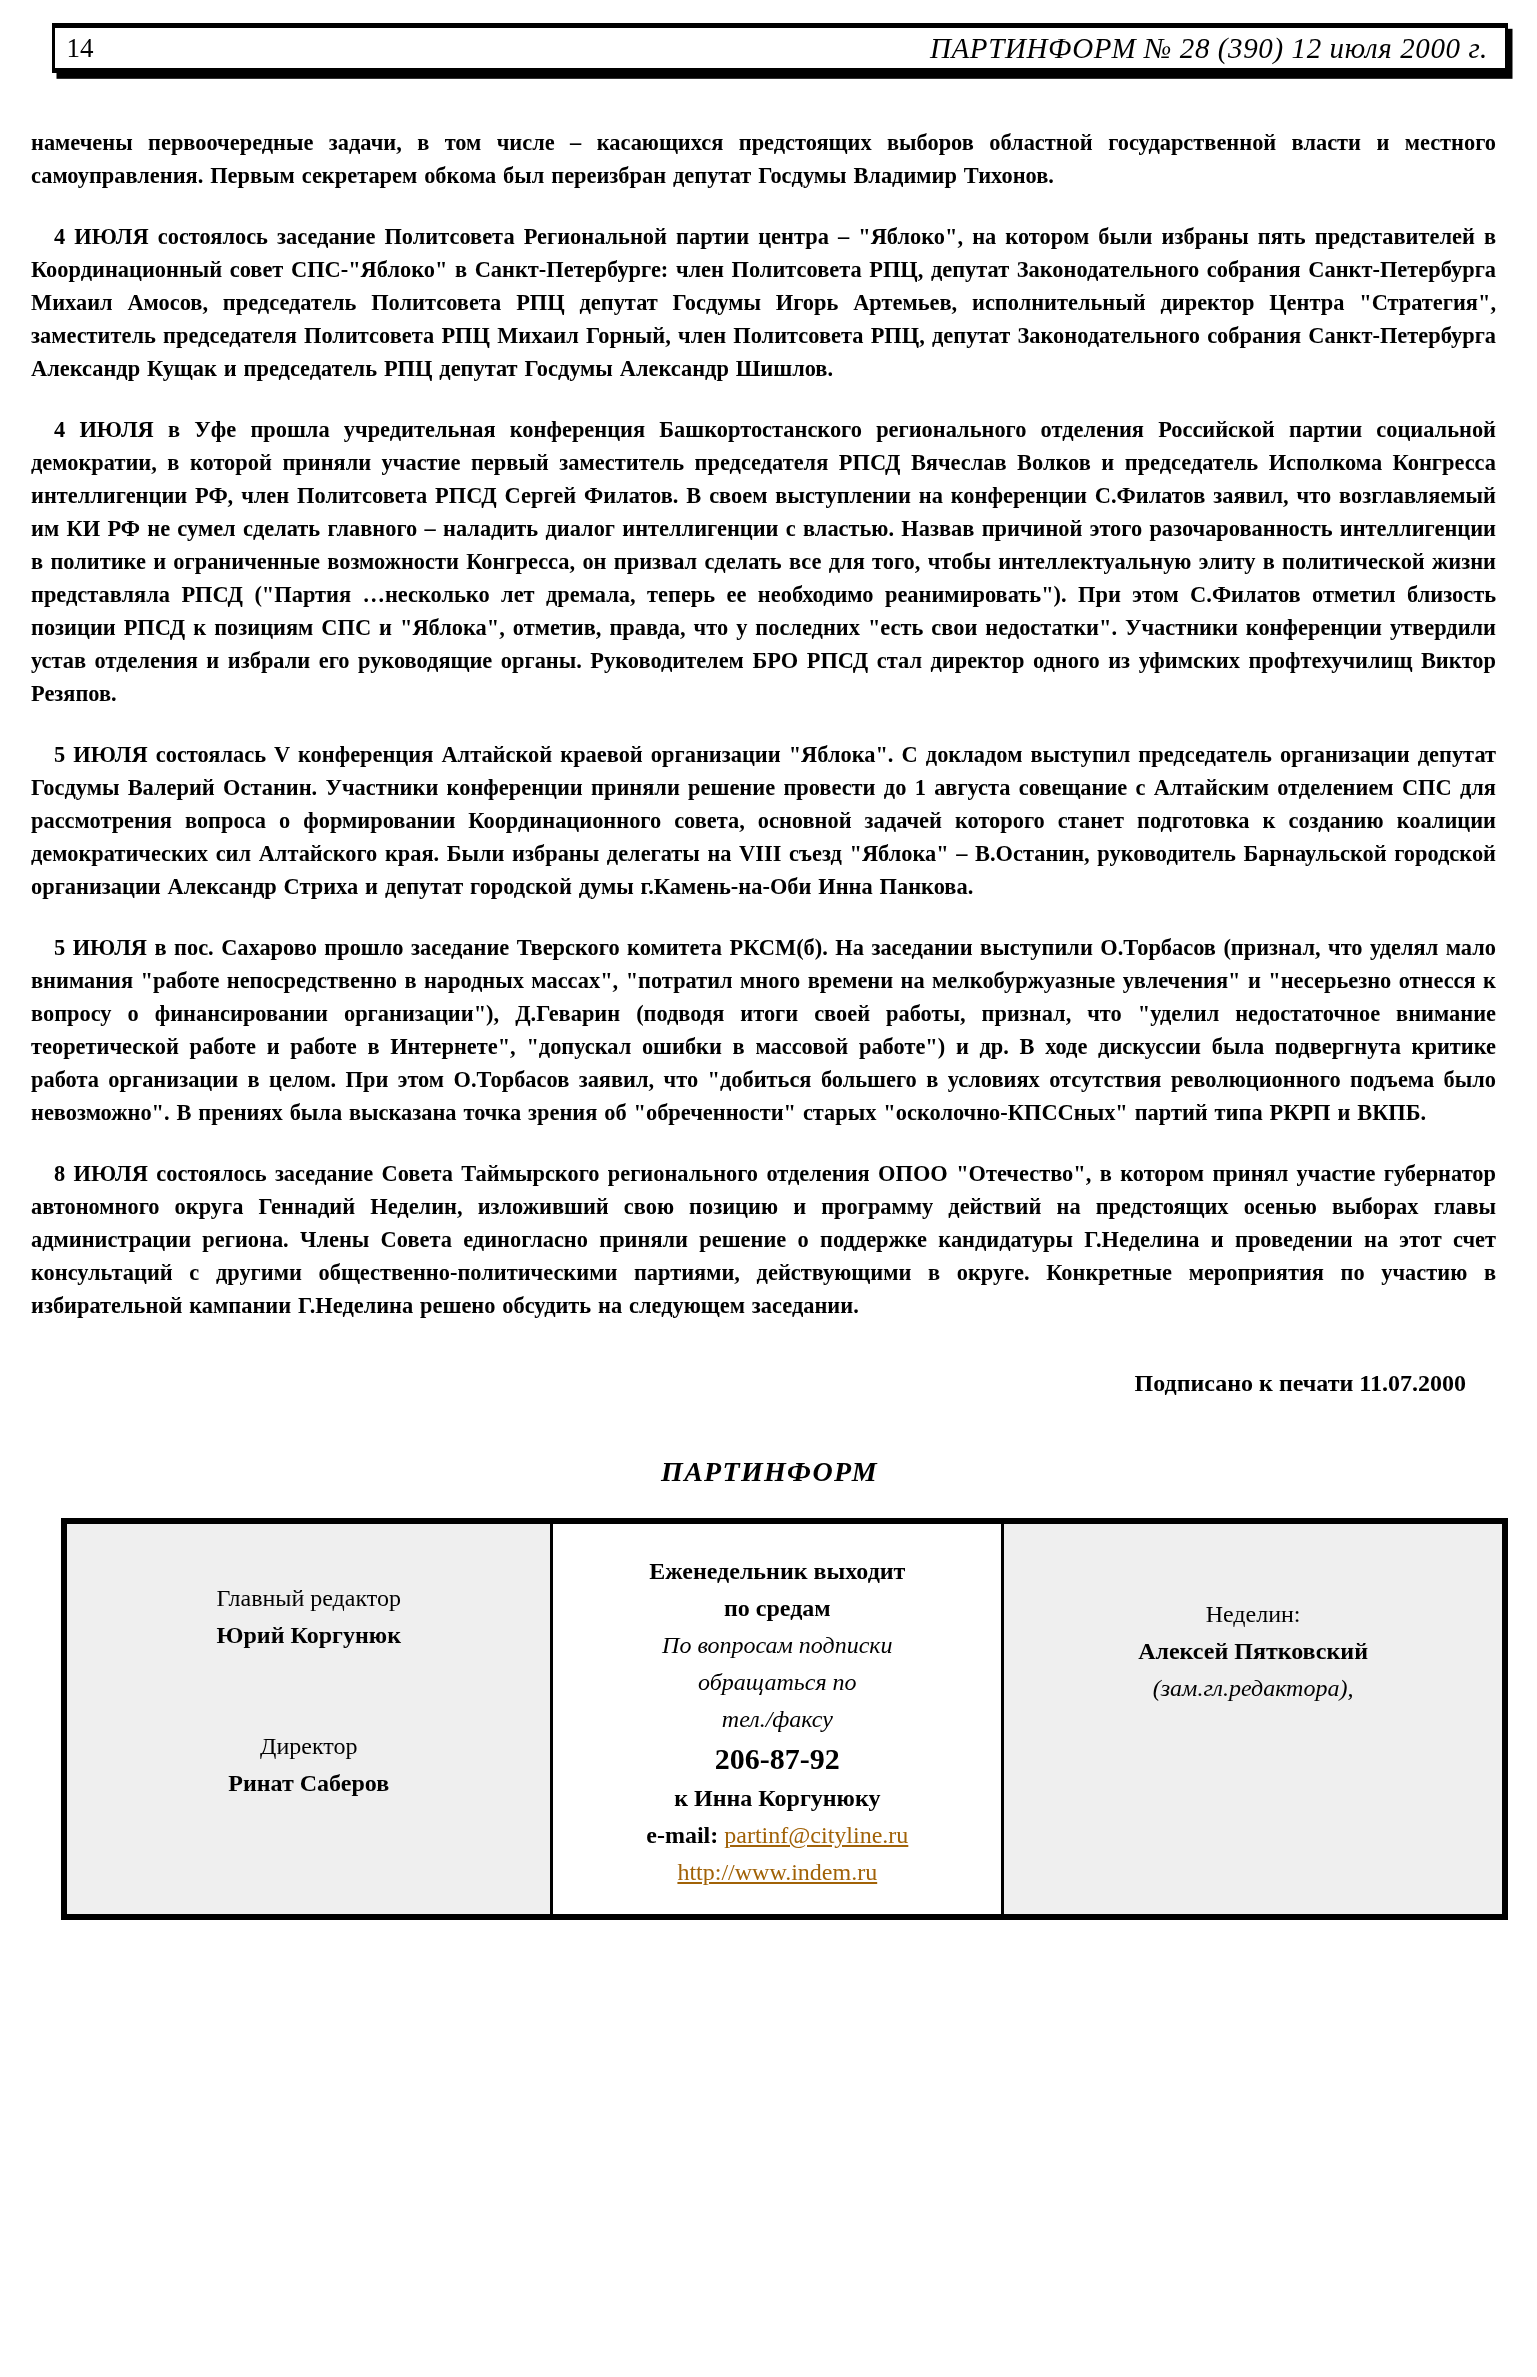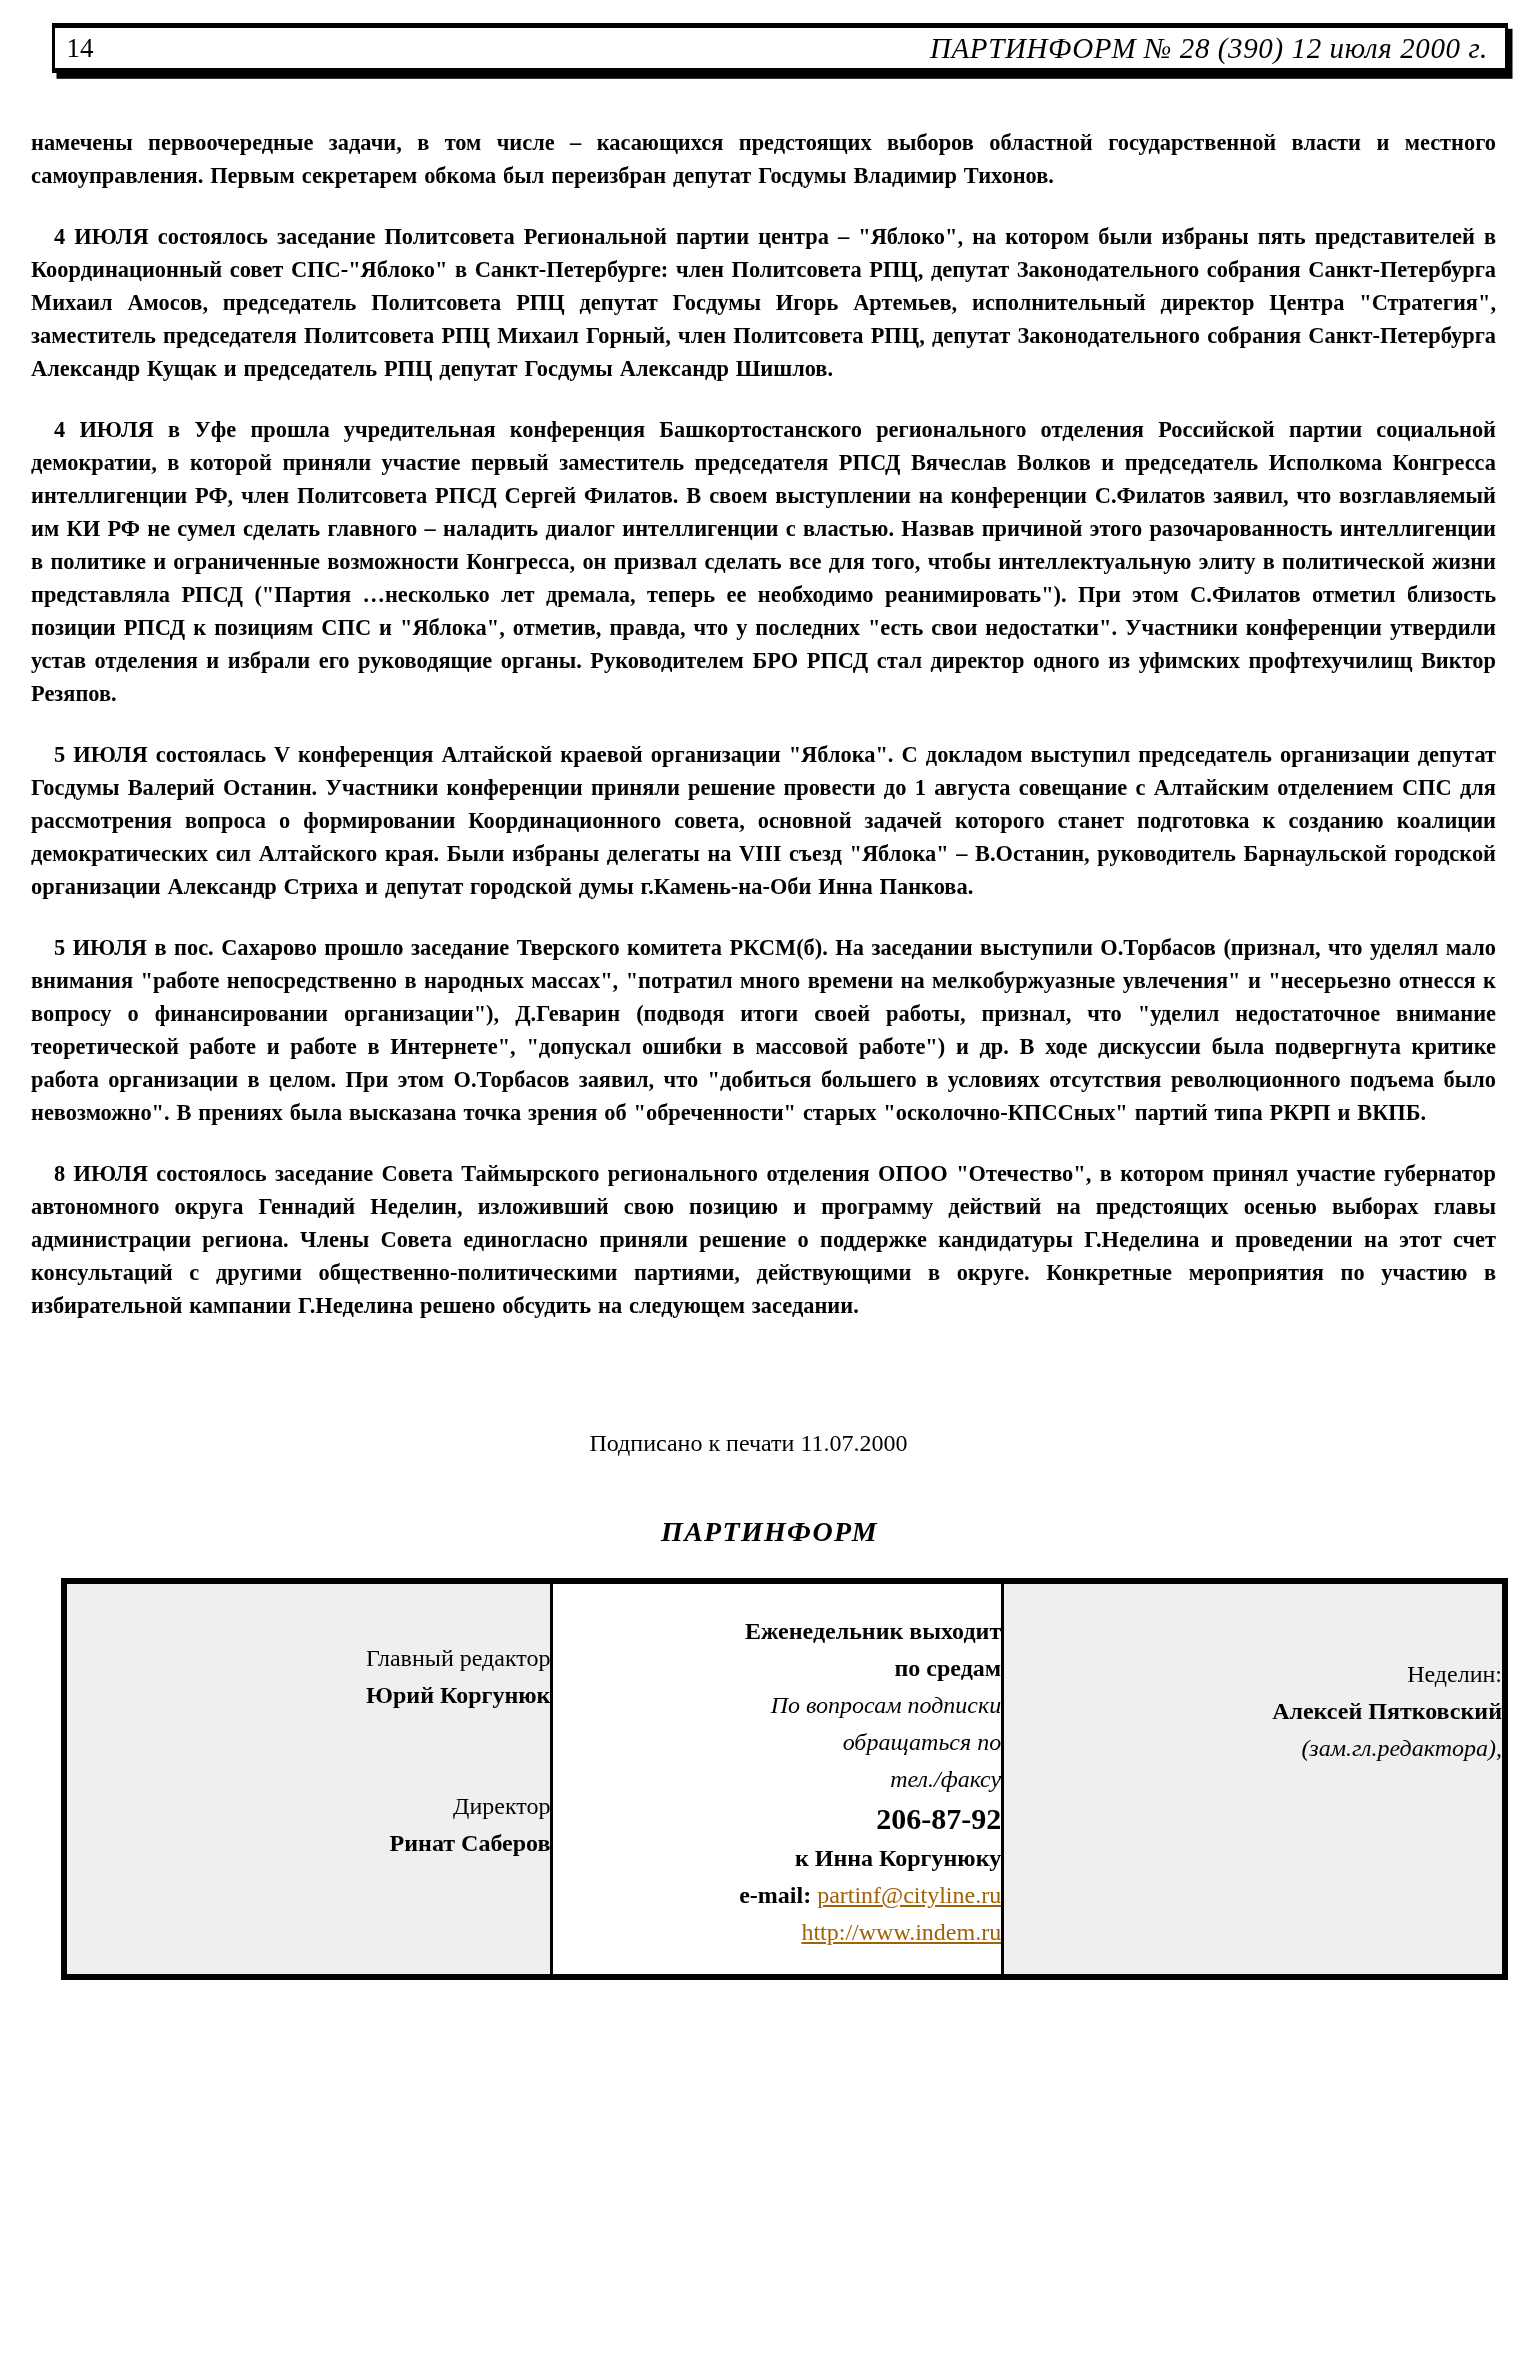--- a/index.html
+++ b/index.html
@@ -30,38 +30,38 @@
   
   .content { position:absolute; left:31px; right:29px; top:126px; }
   .para {
     font-size:22.4px; line-height:33px; font-weight:bold;
     text-align:justify; word-spacing:1.3px;
     margin:0 12px 28px 0;
   }
   .para.indent { text-indent:23px; }
 
   .signoff {
-    margin-top:108px; text-align:center; padding-right:42px;
-    font-size:24px; font-weight:normal;
+    margin-top:48px; text-align:right; padding-right:42px;
+    font-size:24px; font-weight:bold;
   }
 
   .masthead {
     margin-top:59px; text-align:center;
     font-size:28px; font-weight:bold; font-style:italic;
     letter-spacing:1.3px;
   }
 
   
   .footer-table {
     margin:29.5px 0 0 30px;
     border:6.4px solid #000;
     display:flex; align-items:stretch;
     height:402px; box-sizing:border-box;
   }
-  .cell { text-align:right; box-sizing:border-box; }
+  .cell { text-align:center; box-sizing:border-box; }
   .cell-left  { width:33.9%; background:#efefef; border-right:3.2px solid #000; padding-top:56px; }
   .cell-mid   { width:31.2%; background:#ffffff; padding-top:29.5px; }
   .cell-right { flex:1;      background:#efefef; border-left:3.2px solid #000; padding-top:72px; }
   .line { font-size:24px; line-height:37px; }
   .b { font-weight:bold; }
   .i { font-style:italic; }
   .phone { font-size:30px; font-weight:bold; line-height:42px; }
   .gap { height:74px; }
   .link { color:#a16207; text-decoration:underline; cursor:pointer; }
 </style>

